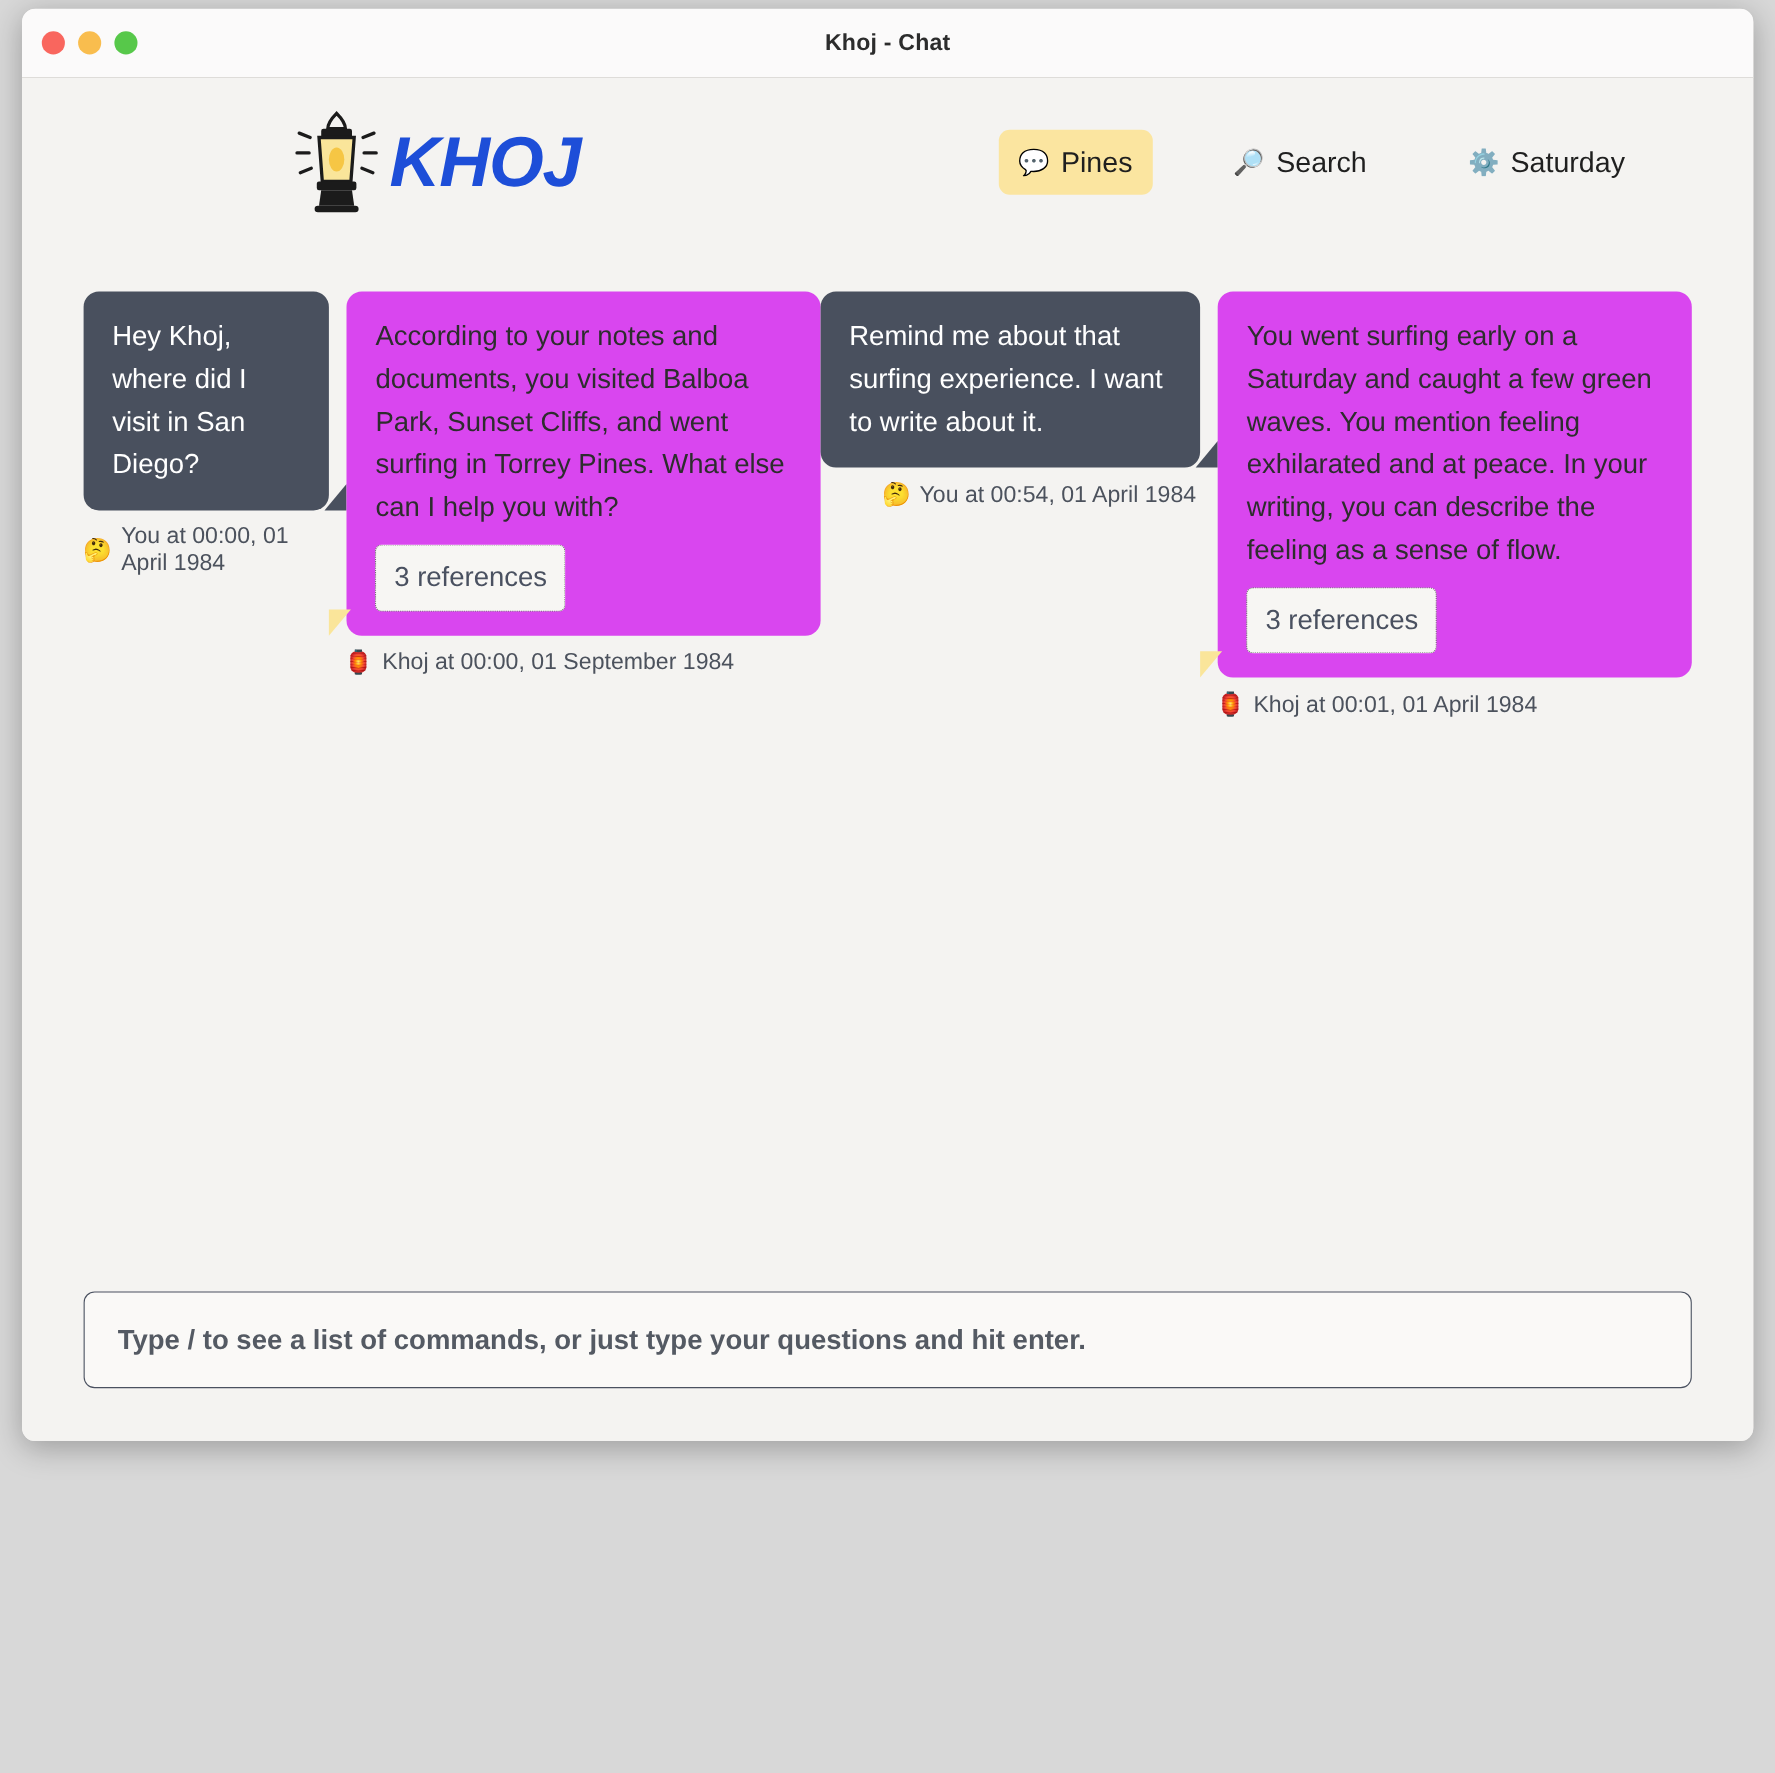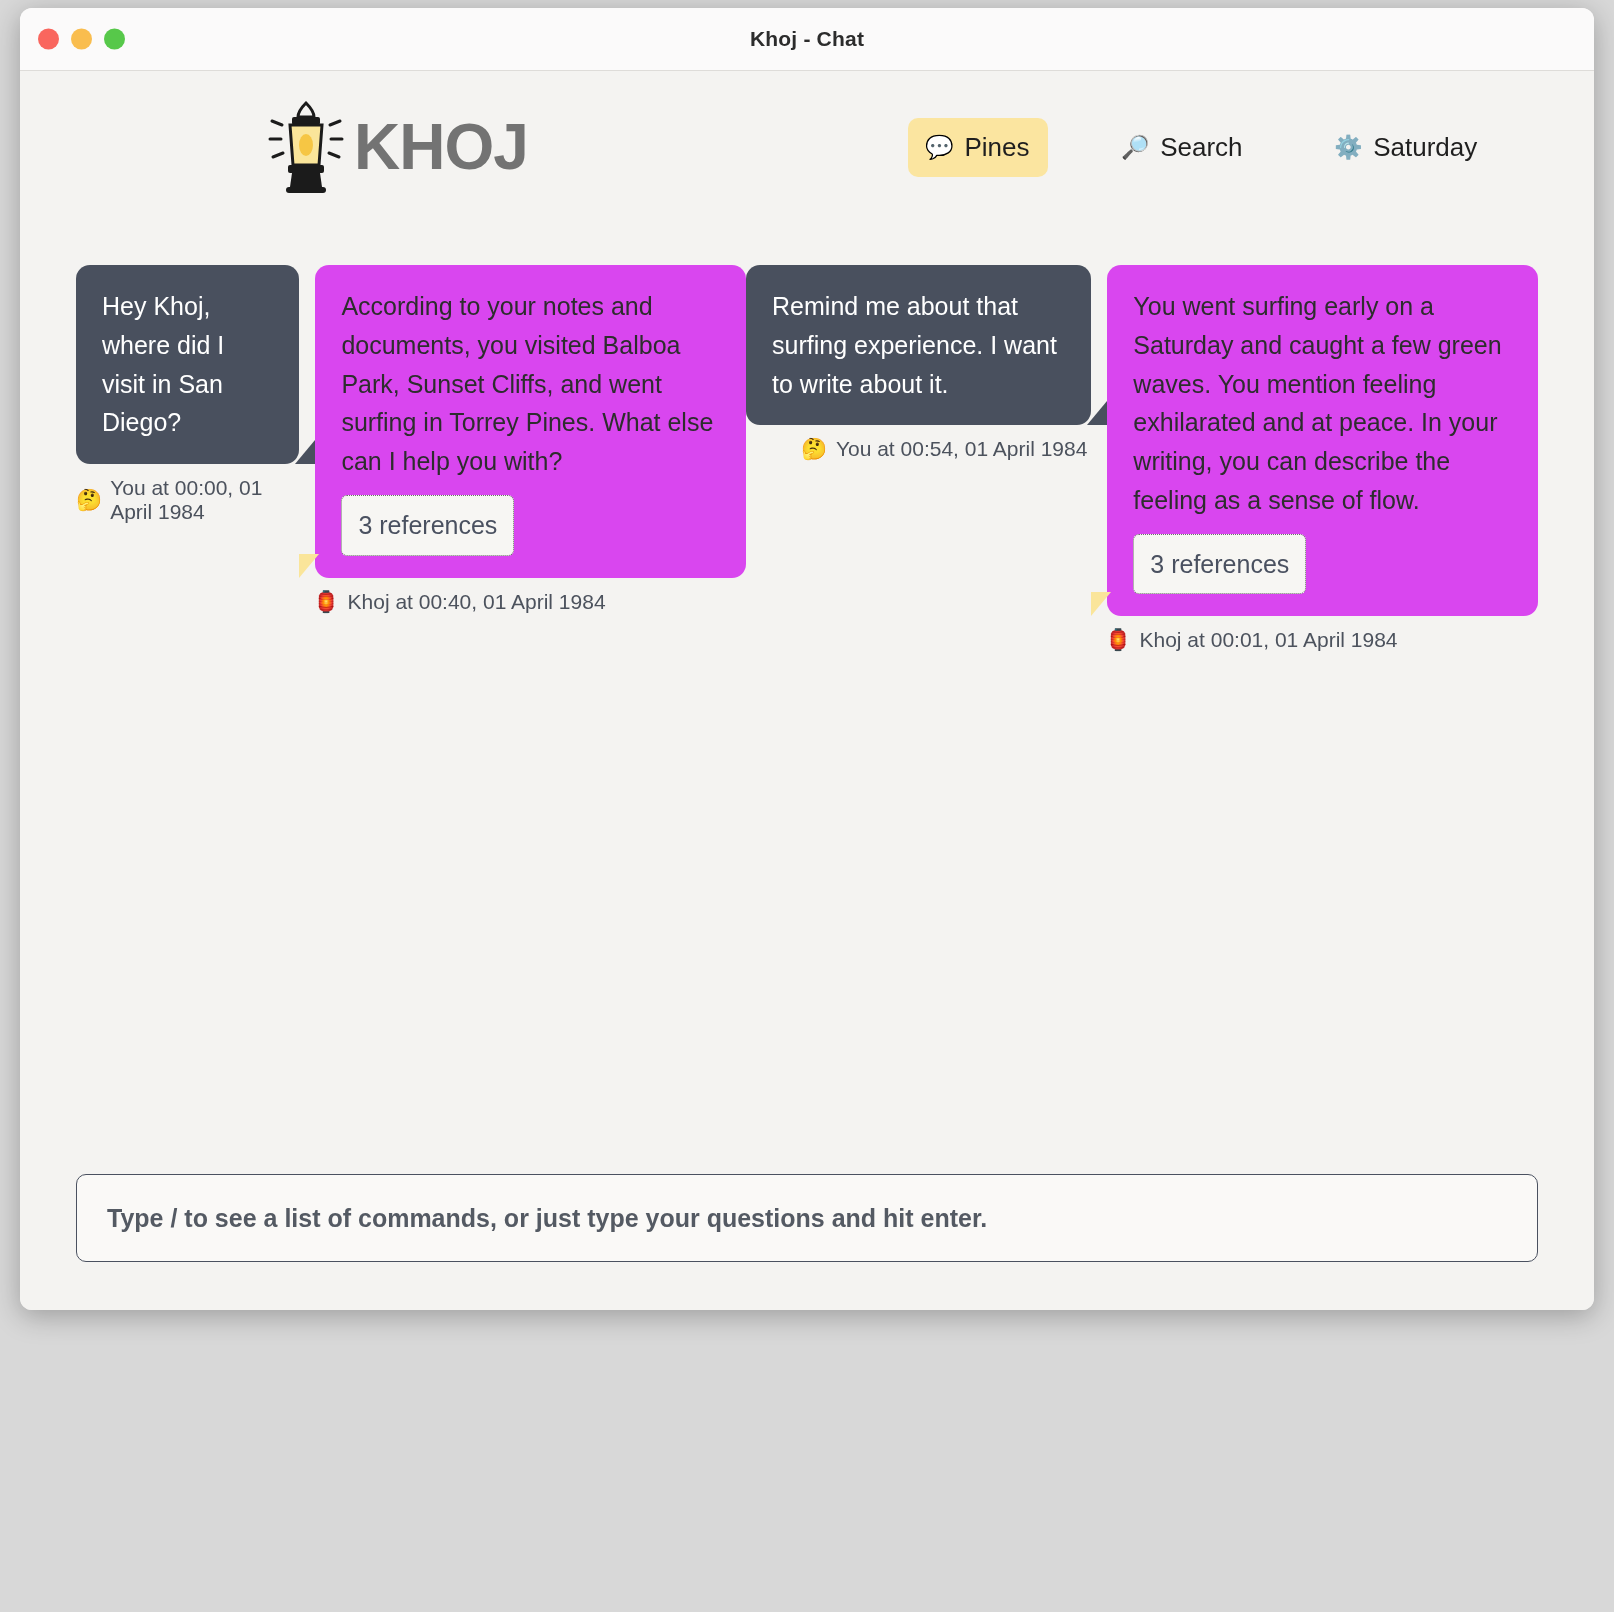--- a/index.html
+++ b/index.html
@@ -83,23 +83,24 @@
     gap: 6px;
   }
   .lantern {
     width: 84px;
     height: 96px;
     position: relative;
   }
   .logo-text {
     font-size: 64px;
     font-weight: bold;
-    color: #737373;
+    color: #1d4ed8;
     letter-spacing: -1px;
     line-height: 1;
+    font-style: italic;
   }
 
   .nav {
     display: flex;
     align-items: center;
     margin-left: 380px;
     gap: 56px;
   }
   .nav-item {
     display: flex;
@@ -275,21 +276,21 @@
         </div>
       </div>
 
       <div class="msg-row khoj">
         <div class="bubble khoj">
           <span>According to your notes and documents, you visited Balboa Park, Sunset Cliffs, and went surfing in Torrey Pines. What else can I help you with?</span>
           <div><span class="refs">3 references</span></div>
         </div>
         <div class="meta">
           <span>🏮</span>
-          <span>Khoj at 00:40, 01 April 1984</span>
+          <span>Khoj at 00:00, 01 September 1984</span>
         </div>
       </div>
 
       <div class="msg-row you">
         <div class="bubble you">Remind me about that surfing experience. I want to write about it.</div>
         <div class="meta">
           <span>🤔</span>
           <span>You at 00:54, 01 April 1984</span>
         </div>
       </div>

